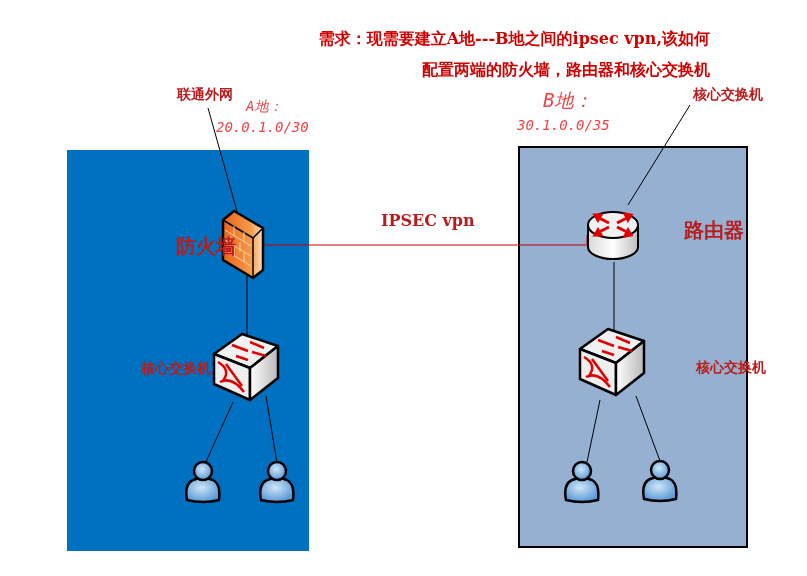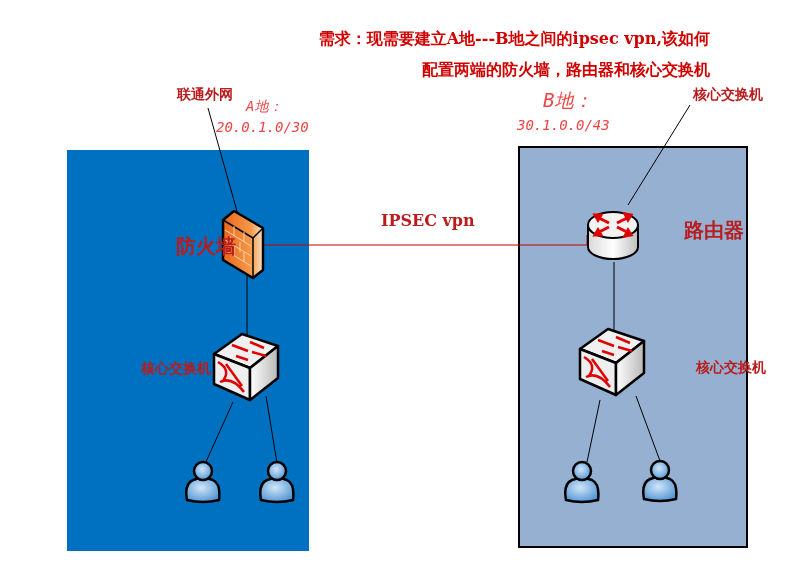--- a/index.html
+++ b/index.html
@@ -126,21 +126,21 @@
 
 <div class="abs req" style="top:29px">需求：现需要建立A地---B地之间的ipsec vpn,该如何</div>
 <div class="abs req" style="top:60px">配置两端的防火墙，路由器和核心交换机</div>
 
 <div class="abs lbl" style="left:137px;top:86px">联通外网</div>
 <div class="abs addr" style="left:246px;top:98px">A地：</div>
 <div class="abs addr" style="left:216px;top:119px">20.0.1.0/30</div>
 
 <div class="abs addr" style="left:543px;top:88px;font-size:19px">B地：</div>
 <div class="abs lbl" style="left:653px;top:86px">核心交换机</div>
-<div class="abs addr" style="left:517px;top:117px">30.1.0.0/43</div>
+<div class="abs addr" style="left:517px;top:117px">30.1.0.0/35</div>
 
 <div class="abs lbl" style="left:341px;top:211px;font-size:16px">IPSEC vpn</div>
 
 <div class="abs lbl" style="left:136px;top:233px;font-size:20px">防火墙</div>
 <div class="abs lbl" style="left:644px;top:217px;font-size:20px">路由器</div>
 
 <div class="abs lbl" style="left:101px;top:360px">核心交换机</div>
 <div class="abs lbl" style="left:656px;top:359px">核心交换机</div>
 
 </body></html>

